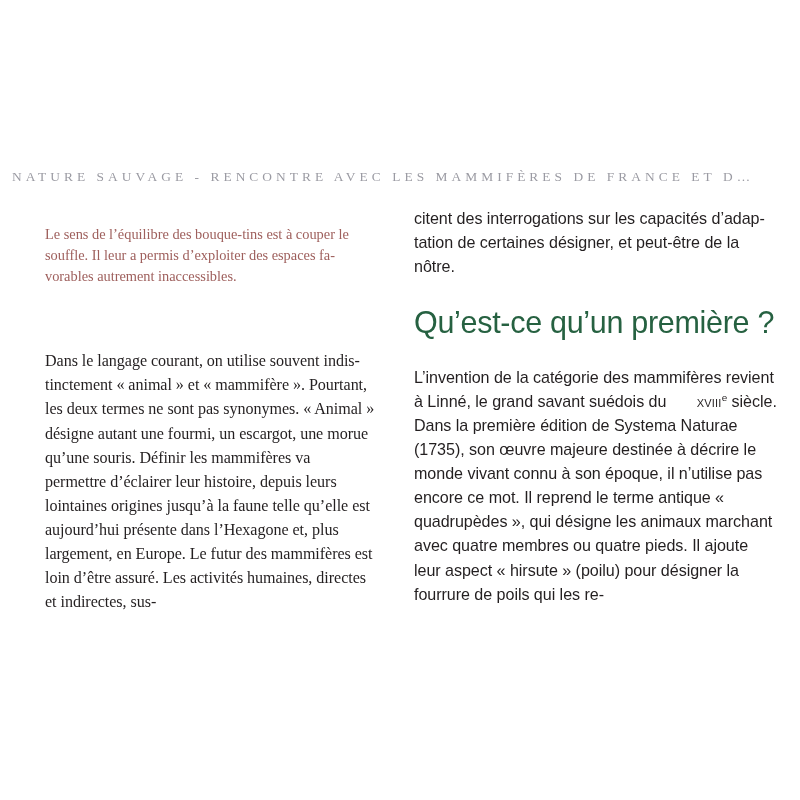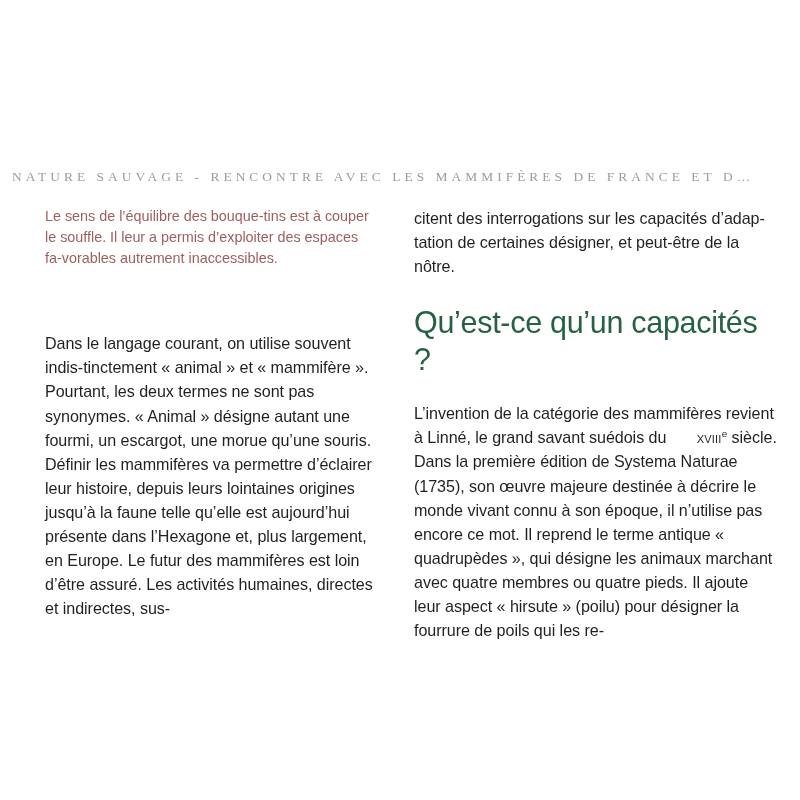--- a/index.html
+++ b/index.html
@@ -37,21 +37,21 @@
     white-space: nowrap;
     overflow: hidden;
     text-transform: uppercase;
   }
 
   
   .col {
     position: absolute;
     box-sizing: border-box;
   }
-  .col-left  { left: 45px;  top: 206px; width: 330px; }
+  .col-left  { left: 45px;  top: 224px; width: 330px; font-family: Liberation Serif, serif; }
   .col-right { left: 414px; top: 206px; width: 364px; }
 
   
   .caption {
     margin: 0;
     font-size: 14.4px;
     line-height: 21.1px;
     color: #9e5f5c;
     letter-spacing: -0.02px;
   }
@@ -110,20 +110,20 @@
 
     <p class="body-text">Dans le langage courant, on utilise souvent indis-tinctement « animal » et « mammifère ». Pourtant, les deux termes ne sont pas synonymes. « Animal » désigne autant une fourmi, un escargot, une morue qu’une souris. Définir les mammifères va permettre d’éclairer leur histoire, depuis leurs lointaines origines jusqu’à la faune telle qu’elle est aujourd’hui présente dans l’Hexagone et, plus largement, en Europe. Le futur des mammifères est loin d’être assuré. Les activités humaines, directes et indirectes, sus-</p>
   </div>
 
   <div class="col col-right">
 
     <p class="body-text">citent des interrogations sur les capacités d’adap-tation de certaines désigner, et peut-être de la nôtre.</p>
 
     <div class="space-before-heading"></div>
 
-    <h2 class="section-heading">Qu’est-ce qu’un capacités ?</h2>
+    <h2 class="section-heading">Qu’est-ce qu’un première ?</h2>
 
     <div class="space-after-heading"></div>
 
     <p class="body-text"><span>L’invention de la catégorie des mammifères revient à Linné, le grand savant suédois du </span><span class="sc">xviii</span><span class="sup">e</span><span> siècle. Dans la première édition de </span><span class="it">Systema Naturae</span><span> (1735), son œuvre majeure destinée à décrire le monde vivant connu à son époque, il n’utilise pas encore ce mot. Il reprend le terme antique « quadrupèdes », qui désigne les animaux marchant avec quatre membres ou quatre pieds. Il ajoute leur aspect « hirsute » (poilu) pour désigner la fourrure de poils qui les re-</span></p>
   </div>
 
 </div>
 
 </body></html>

